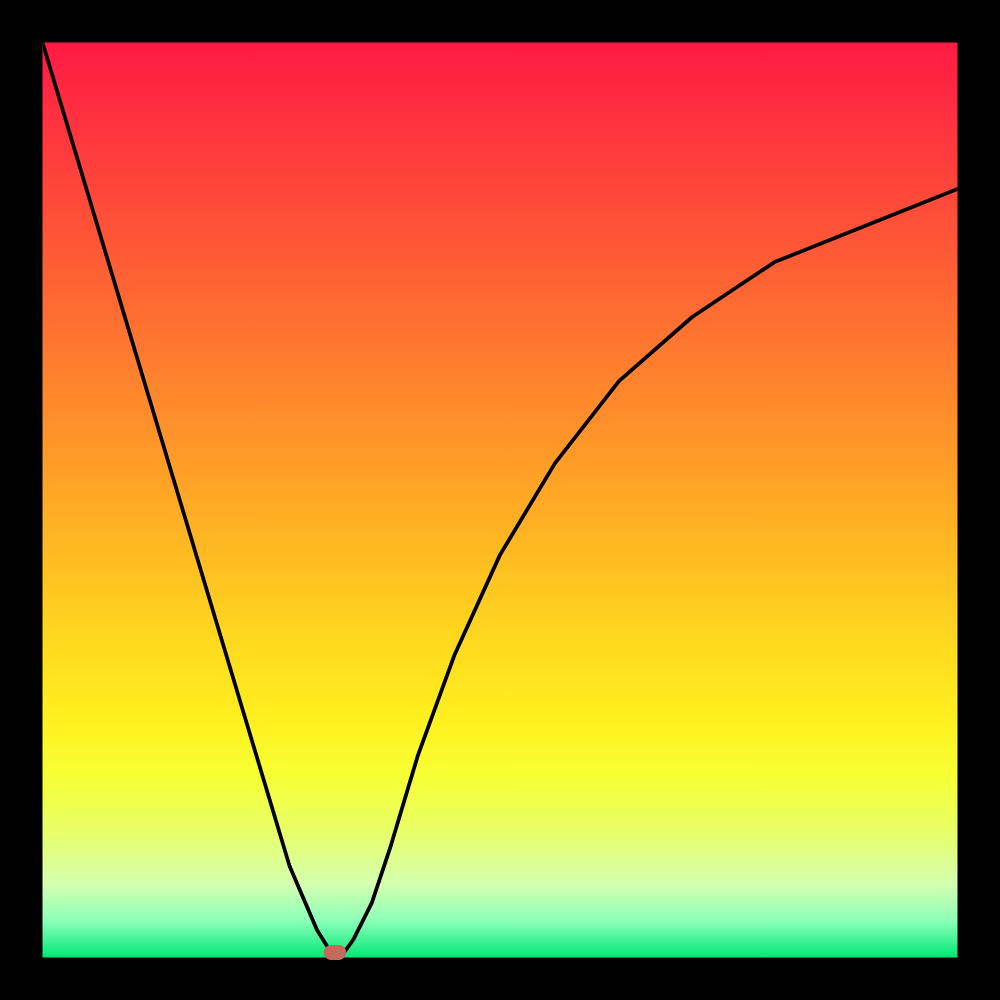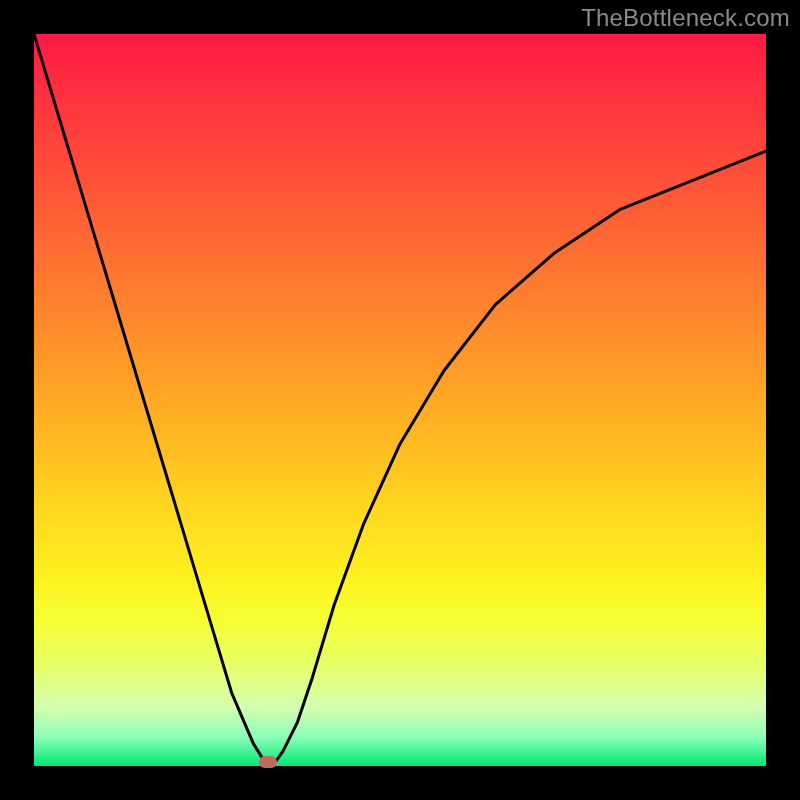--- a/index.html
+++ b/index.html
@@ -74,14 +74,13 @@
 
 <div class="frame">
   <div class="plot-area"></div>
 
   <svg class="curve-svg" viewBox="0 0 732 732" preserveAspectRatio="none">
     <path id="curve-path" fill="none" stroke="#000" stroke-width="3" stroke-linejoin="round" stroke-linecap="round" d="M0.00 0.00 L21.96 73.20 L43.92 146.40 L65.88 219.60 L87.84 292.80 L109.80 366.00 L131.76 439.20 L153.72 512.40 L175.68 585.60 L197.64 658.80 L219.60 710.04 L230.58 727.61 L237.90 730.54 L241.56 727.61 L248.88 717.36 L263.52 688.08 L278.16 644.16 L300.12 570.96 L329.40 490.44 L366.00 409.92 L409.92 336.72 L461.16 270.84 L519.72 219.60 L585.60 175.68 L658.80 146.40 L732.00 117.12"></path>
   </svg>
 
   <div id="marker" class="marker" style="left: 268.24px; top: 762.34px;"></div>
 
-  <div class="watermark">TheBottleneck.com</div>
 </div>
 
 </body></html>

